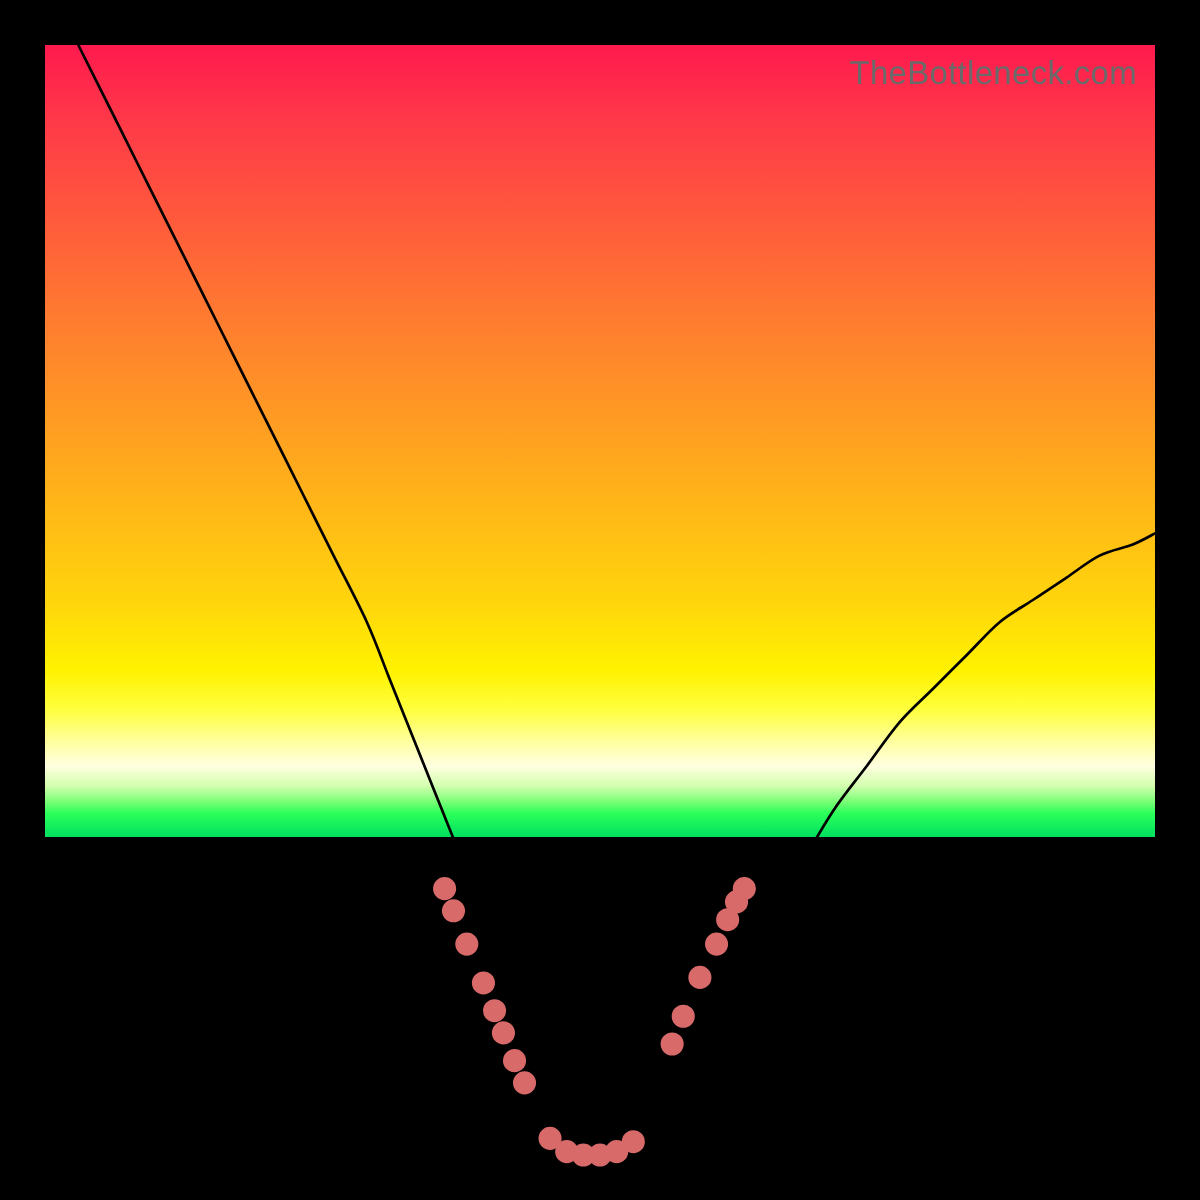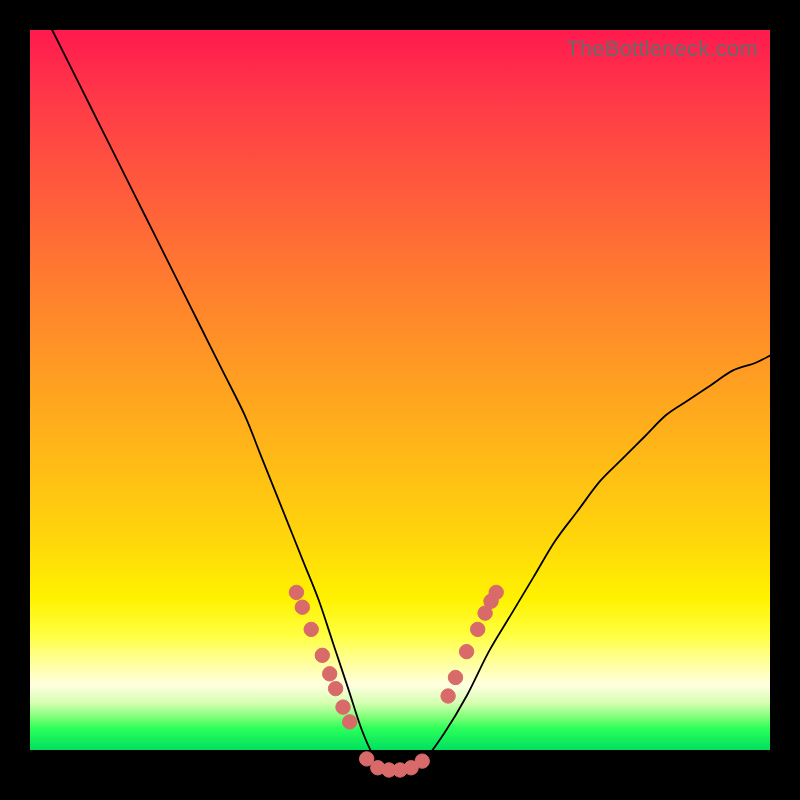--- a/index.html
+++ b/index.html
@@ -15,21 +15,21 @@
     position: relative;
     width: 800px;
     height: 800px;
     background: #000;
   }
   .plot-area {
     position: absolute;
     left: 30px;
     top: 30px;
     width: 740px;
-    height: 720px;
+    height: 528px;
     
     background:
       linear-gradient(to bottom,
         #ff1a4e 0%,
         #ff3a48 10%,
         #ff5a3c 22%,
         #ff7a30 34%,
         #ff9824 46%,
         #ffb618 58%,
         #ffd40c 70%,

